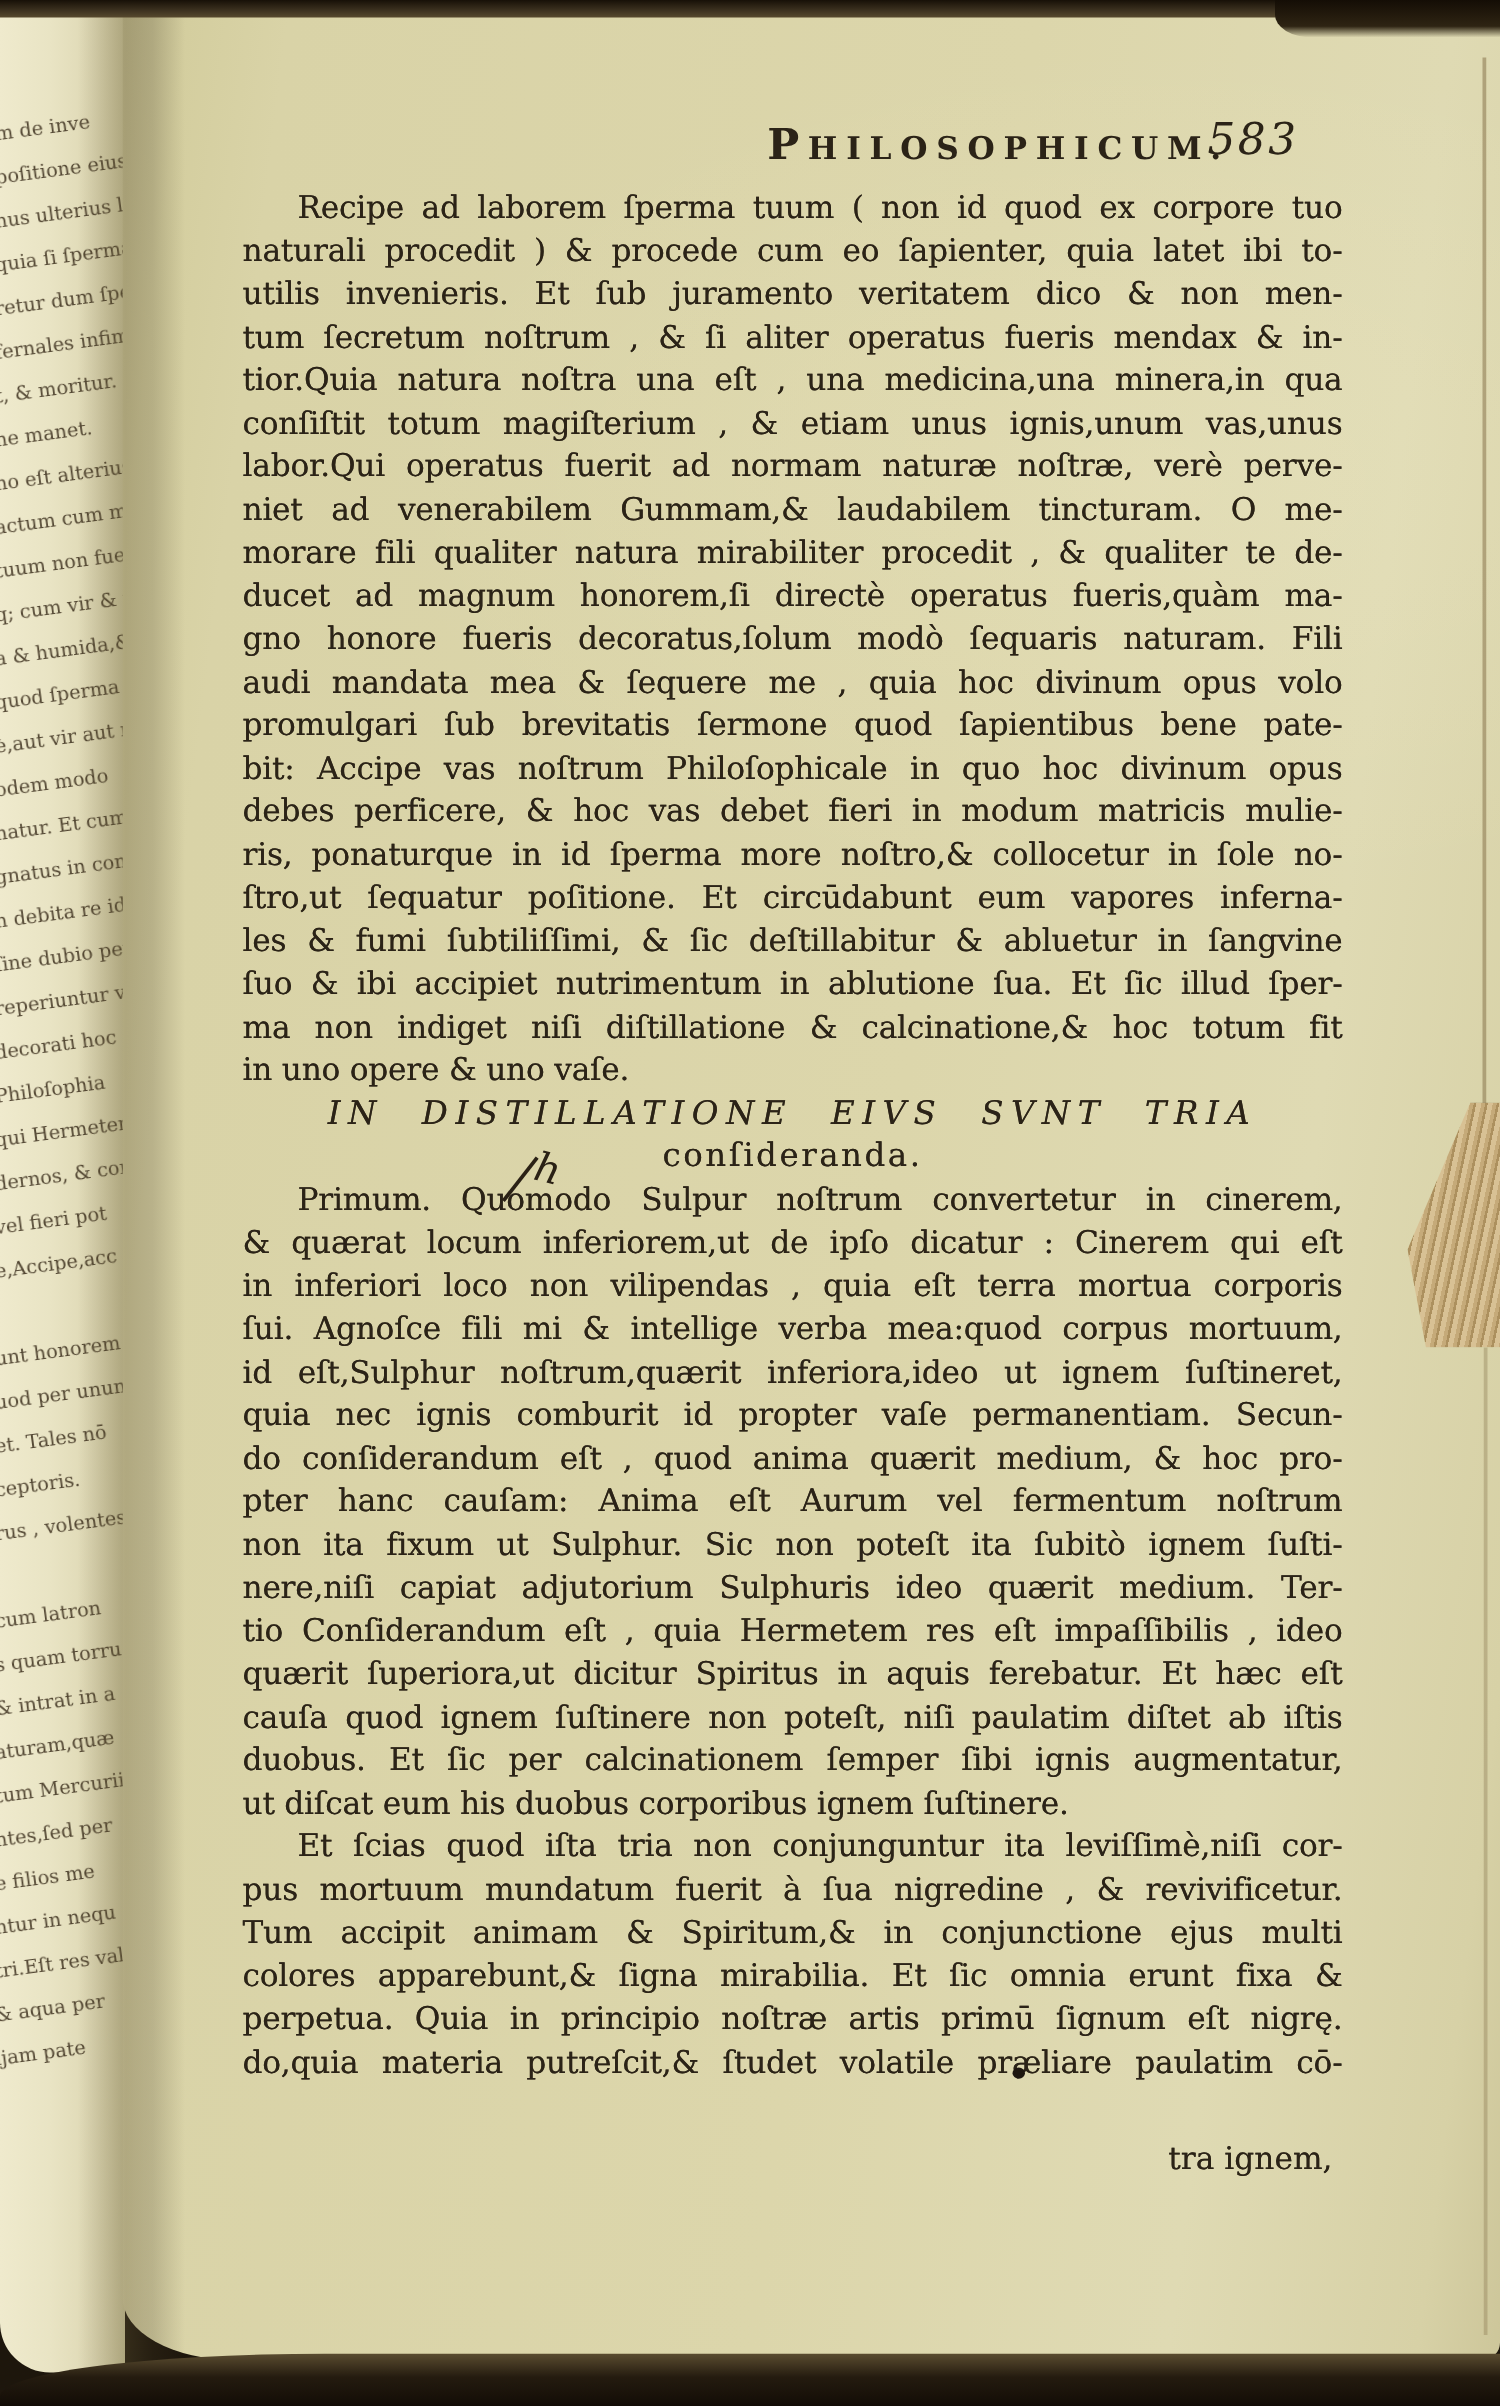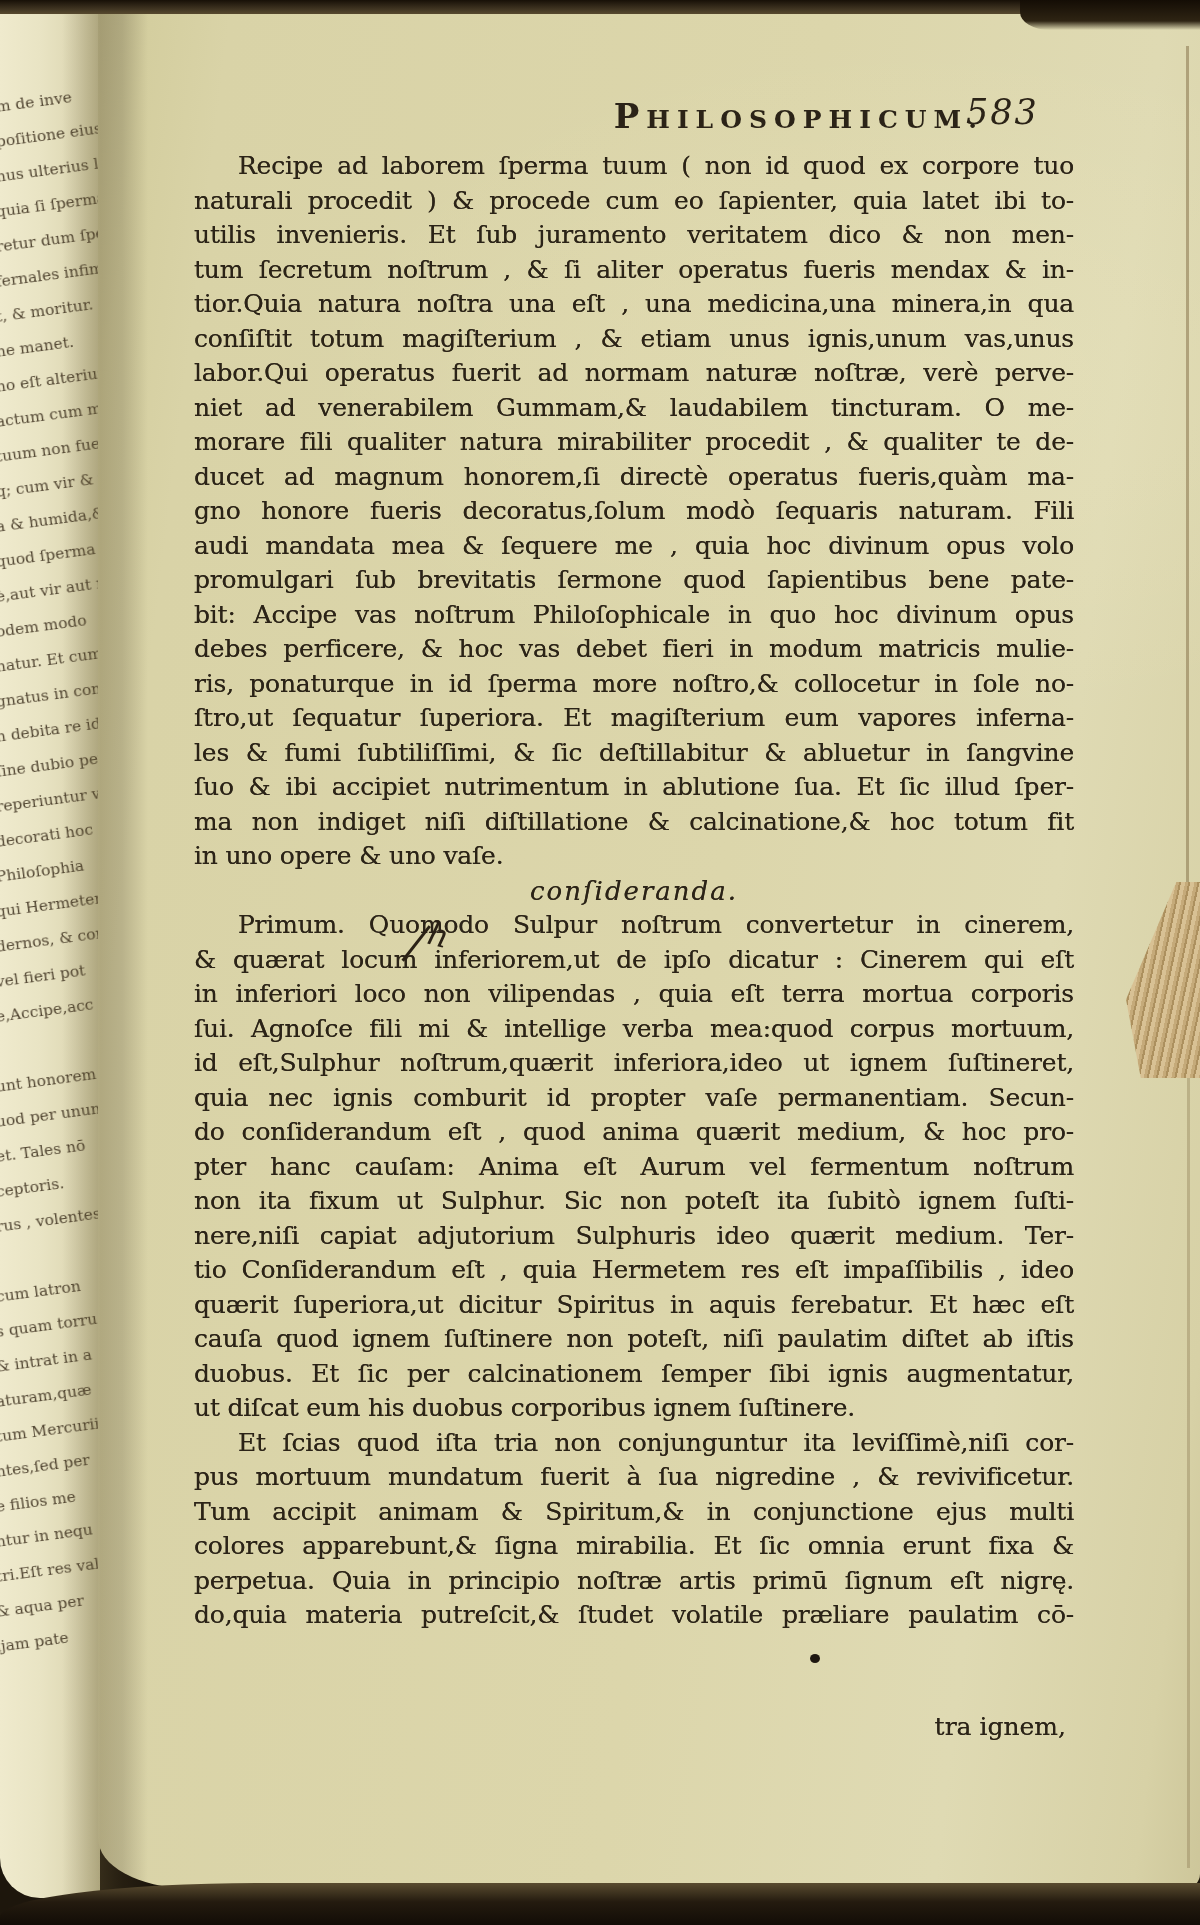--- a/index.html
+++ b/index.html
@@ -55,21 +55,21 @@
 
   
   #lines{position:absolute;left:96px;top:141px;width:880px;color:#2b2317;}
   .ln{height:34.5px;line-height:34.5px;font-size:25px;white-space:normal;
     text-align:justify;text-align-last:justify;letter-spacing:-0.2px;
     text-shadow:0 0 0.5px rgba(43,35,23,0.8);}
   .ln.in{text-indent:44px;}
   .ln.end{text-align-last:left;}
   .ln.h1{font-style:italic;text-align:center;text-align-last:center;
     letter-spacing:6px;word-spacing:16px;font-size:26px;}
-  .ln.h2{font-style:italic;text-align:right;text-align-last:center;
+  .ln.h2{text-align:right;text-align-last:center;
     letter-spacing:2px;font-size:26px;}
   #catchword{position:absolute;left:96px;top:1704px;width:872px;text-align:right;
     font-size:25px;color:#2b2317;text-shadow:0 0 0.5px rgba(43,35,23,0.8);}
 
   
   #annot-h{position:absolute;left:330px;top:908px;font-size:32px;font-style:italic;
     color:#2a2115;transform:rotate(14deg);}
   #annot-slash{position:absolute;left:296px;top:934px;width:44px;height:2.5px;
     background:#2a2115;transform:rotate(-52deg);}
   #ink-dot{position:absolute;left:712px;top:1646px;width:10px;height:9px;
@@ -146,25 +146,26 @@
         <div class="ln">labor.Qui operatus fuerit ad normam naturæ noſtræ, verè perve-</div>
         <div class="ln">niet ad venerabilem Gummam,&amp; laudabilem tincturam.  O me-</div>
         <div class="ln">morare fili qualiter natura mirabiliter procedit , &amp; qualiter te de-</div>
         <div class="ln">ducet ad magnum honorem,ſi directè operatus fueris,quàm ma-</div>
         <div class="ln">gno honore fueris decoratus,ſolum modò ſequaris naturam.  Fili</div>
         <div class="ln">audi mandata mea &amp; ſequere me , quia hoc divinum opus volo</div>
         <div class="ln">promulgari ſub brevitatis ſermone quod ſapientibus bene pate-</div>
         <div class="ln">bit: Accipe vas noſtrum Philoſophicale in quo hoc divinum opus</div>
         <div class="ln">debes perficere, &amp; hoc vas debet fieri in modum matricis mulie-</div>
         <div class="ln">ris, ponaturque in id ſperma more noſtro,&amp; collocetur in ſole no-</div>
-        <div class="ln">ſtro,ut ſequatur ſuperiora.  Et magiſterium eum vapores inferna-</div>
+        <div class="ln">ſtro,ut ſequatur poſitione.  Et circūdabunt eum vapores inferna-</div>
         <div class="ln">les &amp; fumi ſubtiliſſimi, &amp; ſic deſtillabitur &amp; abluetur in ſangvine</div>
         <div class="ln">ſuo &amp; ibi accipiet nutrimentum in ablutione ſua. Et ſic illud ſper-</div>
         <div class="ln">ma non indiget niſi diſtillatione &amp; calcinatione,&amp; hoc totum fit</div>
         <div class="ln end">in uno opere &amp; uno vaſe.</div>
+        <div class="ln h1">IN DISTILLATIONE EIVS SVNT TRIA</div>
         <div class="ln h2">conſideranda.</div>
         <div class="ln in">Primum.  Quomodo Sulpur noſtrum convertetur in cinerem,</div>
         <div class="ln">&amp; quærat locum inferiorem,ut de ipſo dicatur :  Cinerem  qui  eſt</div>
         <div class="ln">in inferiori loco non vilipendas , quia eſt terra mortua  corporis</div>
         <div class="ln">ſui. Agnoſce fili mi &amp; intellige verba mea:quod corpus mortuum,</div>
         <div class="ln">id eſt,Sulphur noſtrum,quærit inferiora,ideo ut ignem ſuſtineret,</div>
         <div class="ln">quia nec ignis comburit id propter vaſe permanentiam.  Secun-</div>
         <div class="ln">do conſiderandum eſt , quod anima quærit medium, &amp; hoc pro-</div>
         <div class="ln">pter hanc cauſam:  Anima eſt Aurum vel fermentum noſtrum</div>
         <div class="ln">non ita fixum ut Sulphur.  Sic non poteſt ita ſubitò ignem ſuſti-</div>

